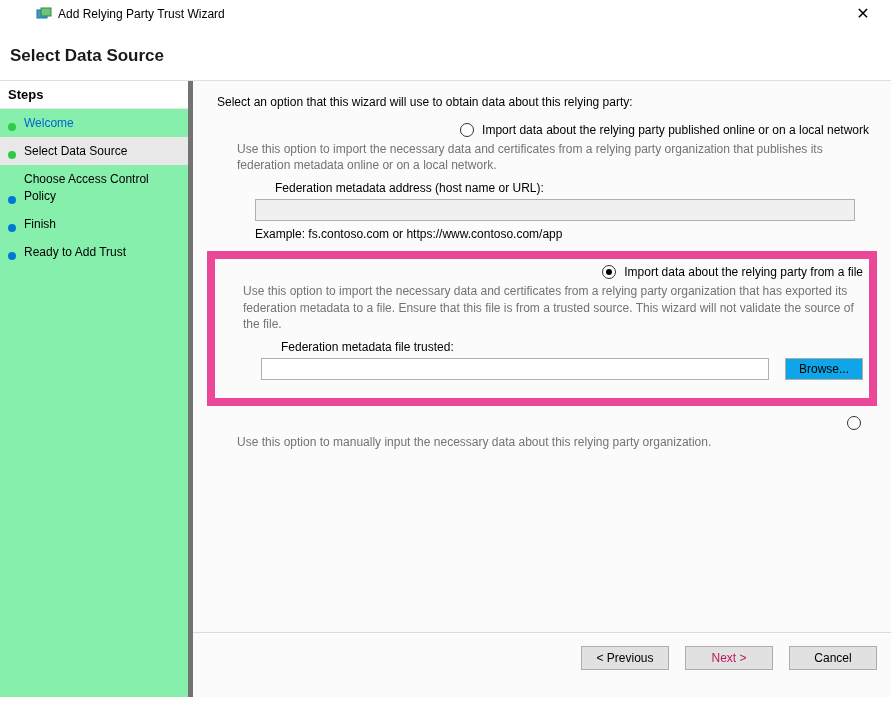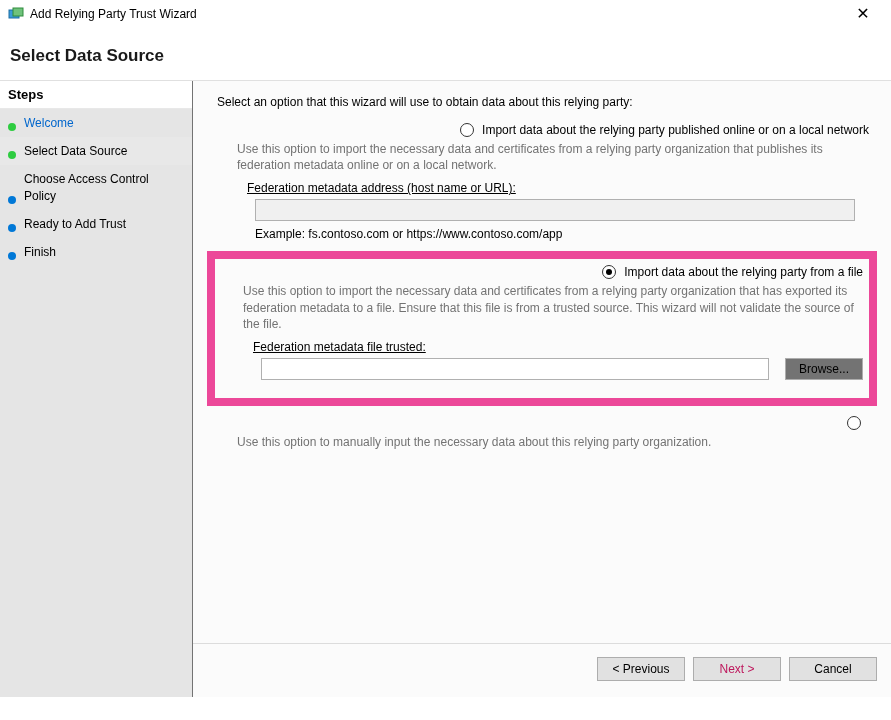--- a/index.html
+++ b/index.html
@@ -10,20 +10,21 @@
       color: #000000;
       width: 891px;
       height: 720px;
       overflow: hidden;
     }
     .titlebar {
       display: flex;
       align-items: center;
       padding: 4px 8px;
       height: 28px;
+      margin-left: 28px;
     }
     .titlebar .app-icon {
       width: 16px;
       height: 16px;
       margin-right: 6px;
       display: inline-flex;
       align-items: center;
       justify-content: center;
     }
     .titlebar .title-text {
@@ -44,22 +45,22 @@
       color: #1a1a1a;
       padding: 18px 10px 14px 10px;
     }
     .body-area {
       display: flex;
       height: 617px;
       border-top: 1px solid #e0e0e0;
     }
     .sidebar {
       width: 208px;
-      background: #e5e5e5;
-      border-right: 1px solid #737373;
+      background: #86efac;
+      border-right: 5px solid #737373;
       padding-top: 0;
     }
     .sidebar-header {
       background: #ffffff;
       padding: 6px 8px;
       font-weight: bold;
       font-size: 13px;
       border-bottom: 1px solid #e8e8e8;
     }
     .step-item {
@@ -131,24 +132,23 @@
       font-size: 12px;
     }
     .option-desc {
       margin-left: 22px;
       font-size: 12px;
       line-height: 1.35;
       margin-bottom: 8px;
       color: #737373;
     }
     .field-label {
-      margin-left: 32px;
+      margin-left: 60px;
       font-size: 12px;
       margin-bottom: 4px;
-      text-decoration: underline;
     }
     .field-input {
       margin-left: 40px;
       width: 600px;
       height: 22px;
       border: 1px solid #b0b0b0;
       background: #f0f0f0;
       padding: 2px 4px;
       font-size: 12px;
     }
@@ -164,37 +164,37 @@
     .file-row {
       display: flex;
       align-items: center;
       margin-left: 40px;
       gap: 16px;
     }
     .browse-btn {
       width: 78px;
       height: 22px;
       border: 1px solid #adadad;
-      background: #737373;
+      background: #0ea5e9;
       font-size: 12px;
       cursor: pointer;
       font-family: inherit;
     }
     .footer {
       position: absolute;
-      bottom: 4px;
+      bottom: 15px;
       left: 0;
       right: 0;
       height: 50px;
       border-top: 1px solid #dcdcdc;
       display: flex;
       justify-content: flex-end;
       align-items: center;
       padding-right: 14px;
-      gap: 8px;
+      gap: 16px;
       background: #fbfbfb;
     }
     .footer button {
       width: 88px;
       height: 24px;
       border: 1px solid #adadad;
       background: #e1e1e1;
       font-size: 12px;
       font-family: inherit;
       cursor: pointer;
@@ -232,25 +232,25 @@
     <div class="step-item active">
       <span class="bullet green"></span>
       <span>Select Data Source</span>
     </div>
     <div class="step-item">
       <span class="bullet blue"></span>
       <span>Choose Access Control Policy</span>
     </div>
     <div class="step-item">
       <span class="bullet blue"></span>
+      <span>Finish</span>
+    </div>
+    <div class="step-item">
+      <span class="bullet blue"></span>
       <span>Ready to Add Trust</span>
-    </div>
-    <div class="step-item">
-      <span class="bullet blue"></span>
-      <span>Finish</span>
     </div>
   </div>
 
   <div class="content">
     <div class="instruction">Select an option that this wizard will use to obtain data about this relying party:</div>
 
     <div class="option-block">
       <div class="radio-row">
         <span class="radio-circle"></span>
         <span class="radio-label">Import data about the relying party published online or on a local network</span>

